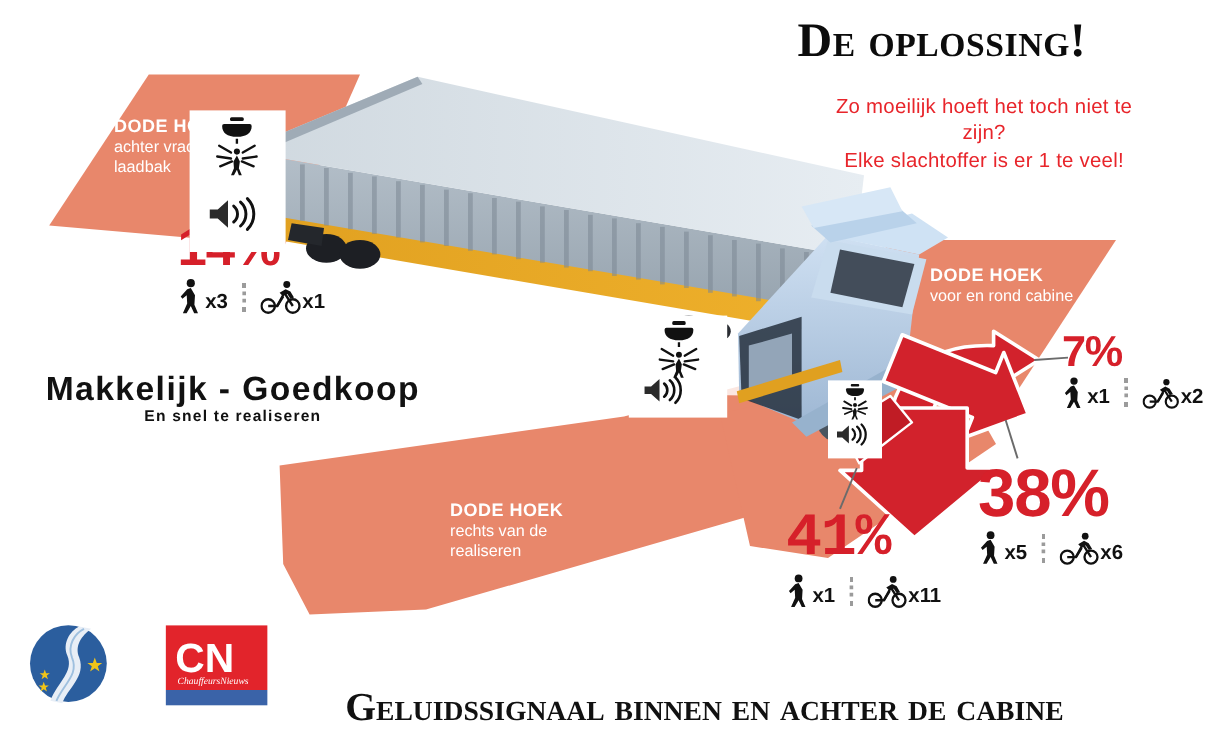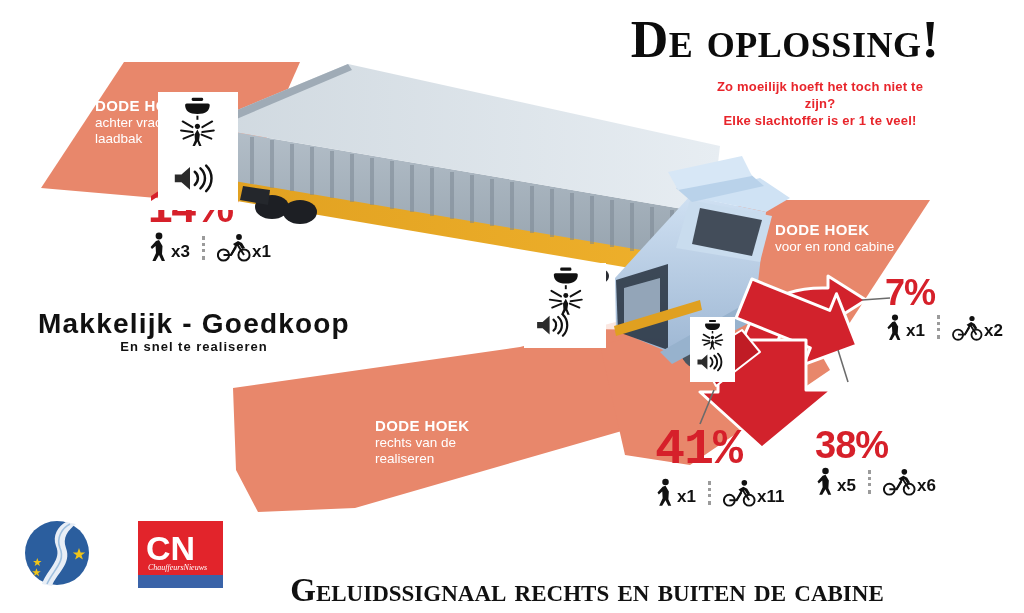--- a/index.html
+++ b/index.html
@@ -7,26 +7,26 @@
     width:1024px;height:613px;overflow:hidden;background:#ffffff;
     font-family:"Liberation Sans",sans-serif;position:relative;
   }
   #stage{position:absolute;left:0;top:0;width:1024px;height:613px;overflow:hidden;background:#fff;}
   .abs{position:absolute;}
 
   
   #title-main{
     left:560px;top:14px;width:450px;text-align:center;
     font-family:"Liberation Serif",serif;font-weight:bold;
-    font-size:52px;letter-spacing:.5px;color:#0c0c0c;
+    font-size:40px;letter-spacing:.5px;color:#0c0c0c;
     font-variant:small-caps;line-height:1;
   }
   #subtitle{
     left:640px;top:78px;width:360px;text-align:center;
-    color:#e8252b;font-weight:bold;font-size:13px;line-height:1.32;
+    color:#e8252b;font-weight:normal;font-size:17px;line-height:1.32;
     letter-spacing:.2px;
   }
   #tagline-1{
     left:14px;top:308px;width:360px;text-align:center;
     color:#111;font-weight:bold;font-size:28px;letter-spacing:1.2px;
   }
   #tagline-2{
     left:14px;top:339px;width:360px;text-align:center;
     color:#111;font-weight:bold;font-size:13px;letter-spacing:1px;
   }
@@ -55,21 +55,21 @@
   .stat .grp{display:flex;align-items:flex-end;gap:1px;}
   .stat .mult{font-weight:bold;font-size:17px;color:#111;line-height:1;padding-bottom:2px;}
   .stat .divider{
     width:0;border-left:3px dotted #9b9b9b;height:24px;margin:0 6px 2px 6px;
   }
   #stat-14{left:148px;top:185px;}
   #stat-7{left:885px;top:275px;}
   #stat-38{left:815px;top:383px;}
   #stat-41{left:655px;top:425px;}
   #stat-7 .pct{font-size:36px;}
-  #stat-38 .pct{font-size:38px;margin-top:43px;}
+  #stat-38 .pct{font-size:56px;}
   #stat-41 .pct{font-size:50px;font-family:Liberation Mono, monospace;}
 
   svg.ped{display:block;}
   svg.bike{display:block;}
 
   
   .sensorbox{background:#fff;box-shadow:0 0 0 0px #fff;}
   #sensor-rear{left:158px;top:92px;width:80px;height:118px;}
   #sensor-mid{left:524px;top:263px;width:82px;height:85px;}
   #sensor-cab{left:690px;top:317px;width:45px;height:65px;}
@@ -425,15 +425,15 @@
 
   <div class="abs" id="logo-cn">
     <svg width="85" height="67" viewBox="0 0 85 67">
       <rect x="0" y="0" width="85" height="54" fill="#e2242b"></rect>
       <rect x="0" y="54" width="85" height="13" fill="#3a63a8"></rect>
       <text x="8" y="39" font-family="Liberation Sans, sans-serif" font-size="34" font-weight="bold" fill="#ffffff">CN</text>
       <text x="10" y="49" font-family="Liberation Serif, serif" font-size="8" font-style="italic" fill="#ffffff">ChauffeursNieuws</text>
     </svg>
   </div>
 
-  <div class="abs" id="footer-banner">Geluidssignaal rechts en buiten de cabine</div>
+  <div class="abs" id="footer-banner">Geluidssignaal binnen en achter de cabine</div>
 
 </div>
 
 </body></html>

